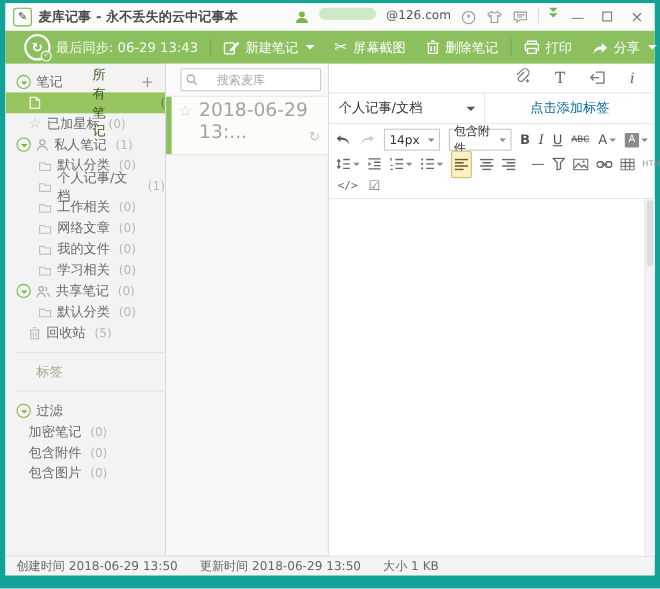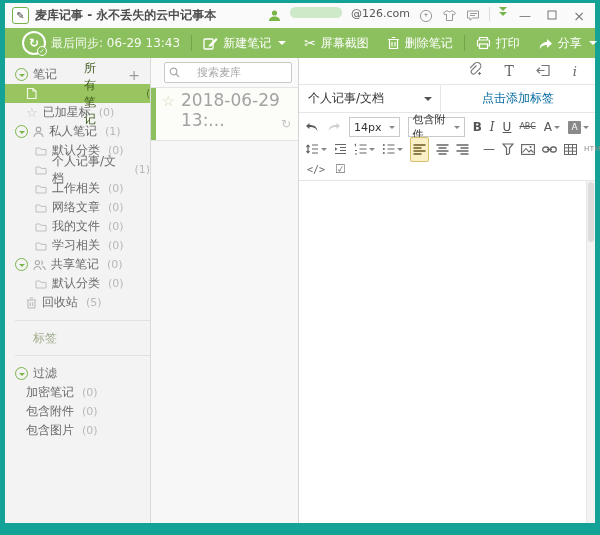--- a/index.html
+++ b/index.html
@@ -497,13 +497,18 @@
       </div>
 
       <div class="ed-content">
         <span class="scrolltrack">
             <span class="scrollthumb"></span>
           </span>
       </div>
     </div>
   </div>
 
+  <div class="statusbar">
+    <span>创建时间 2018-06-29 13:50</span>
+    <span>更新时间 2018-06-29 13:50</span>
+    <span>大小 1 KB</span>
+  </div>
 </div>
 
 </body></html>

